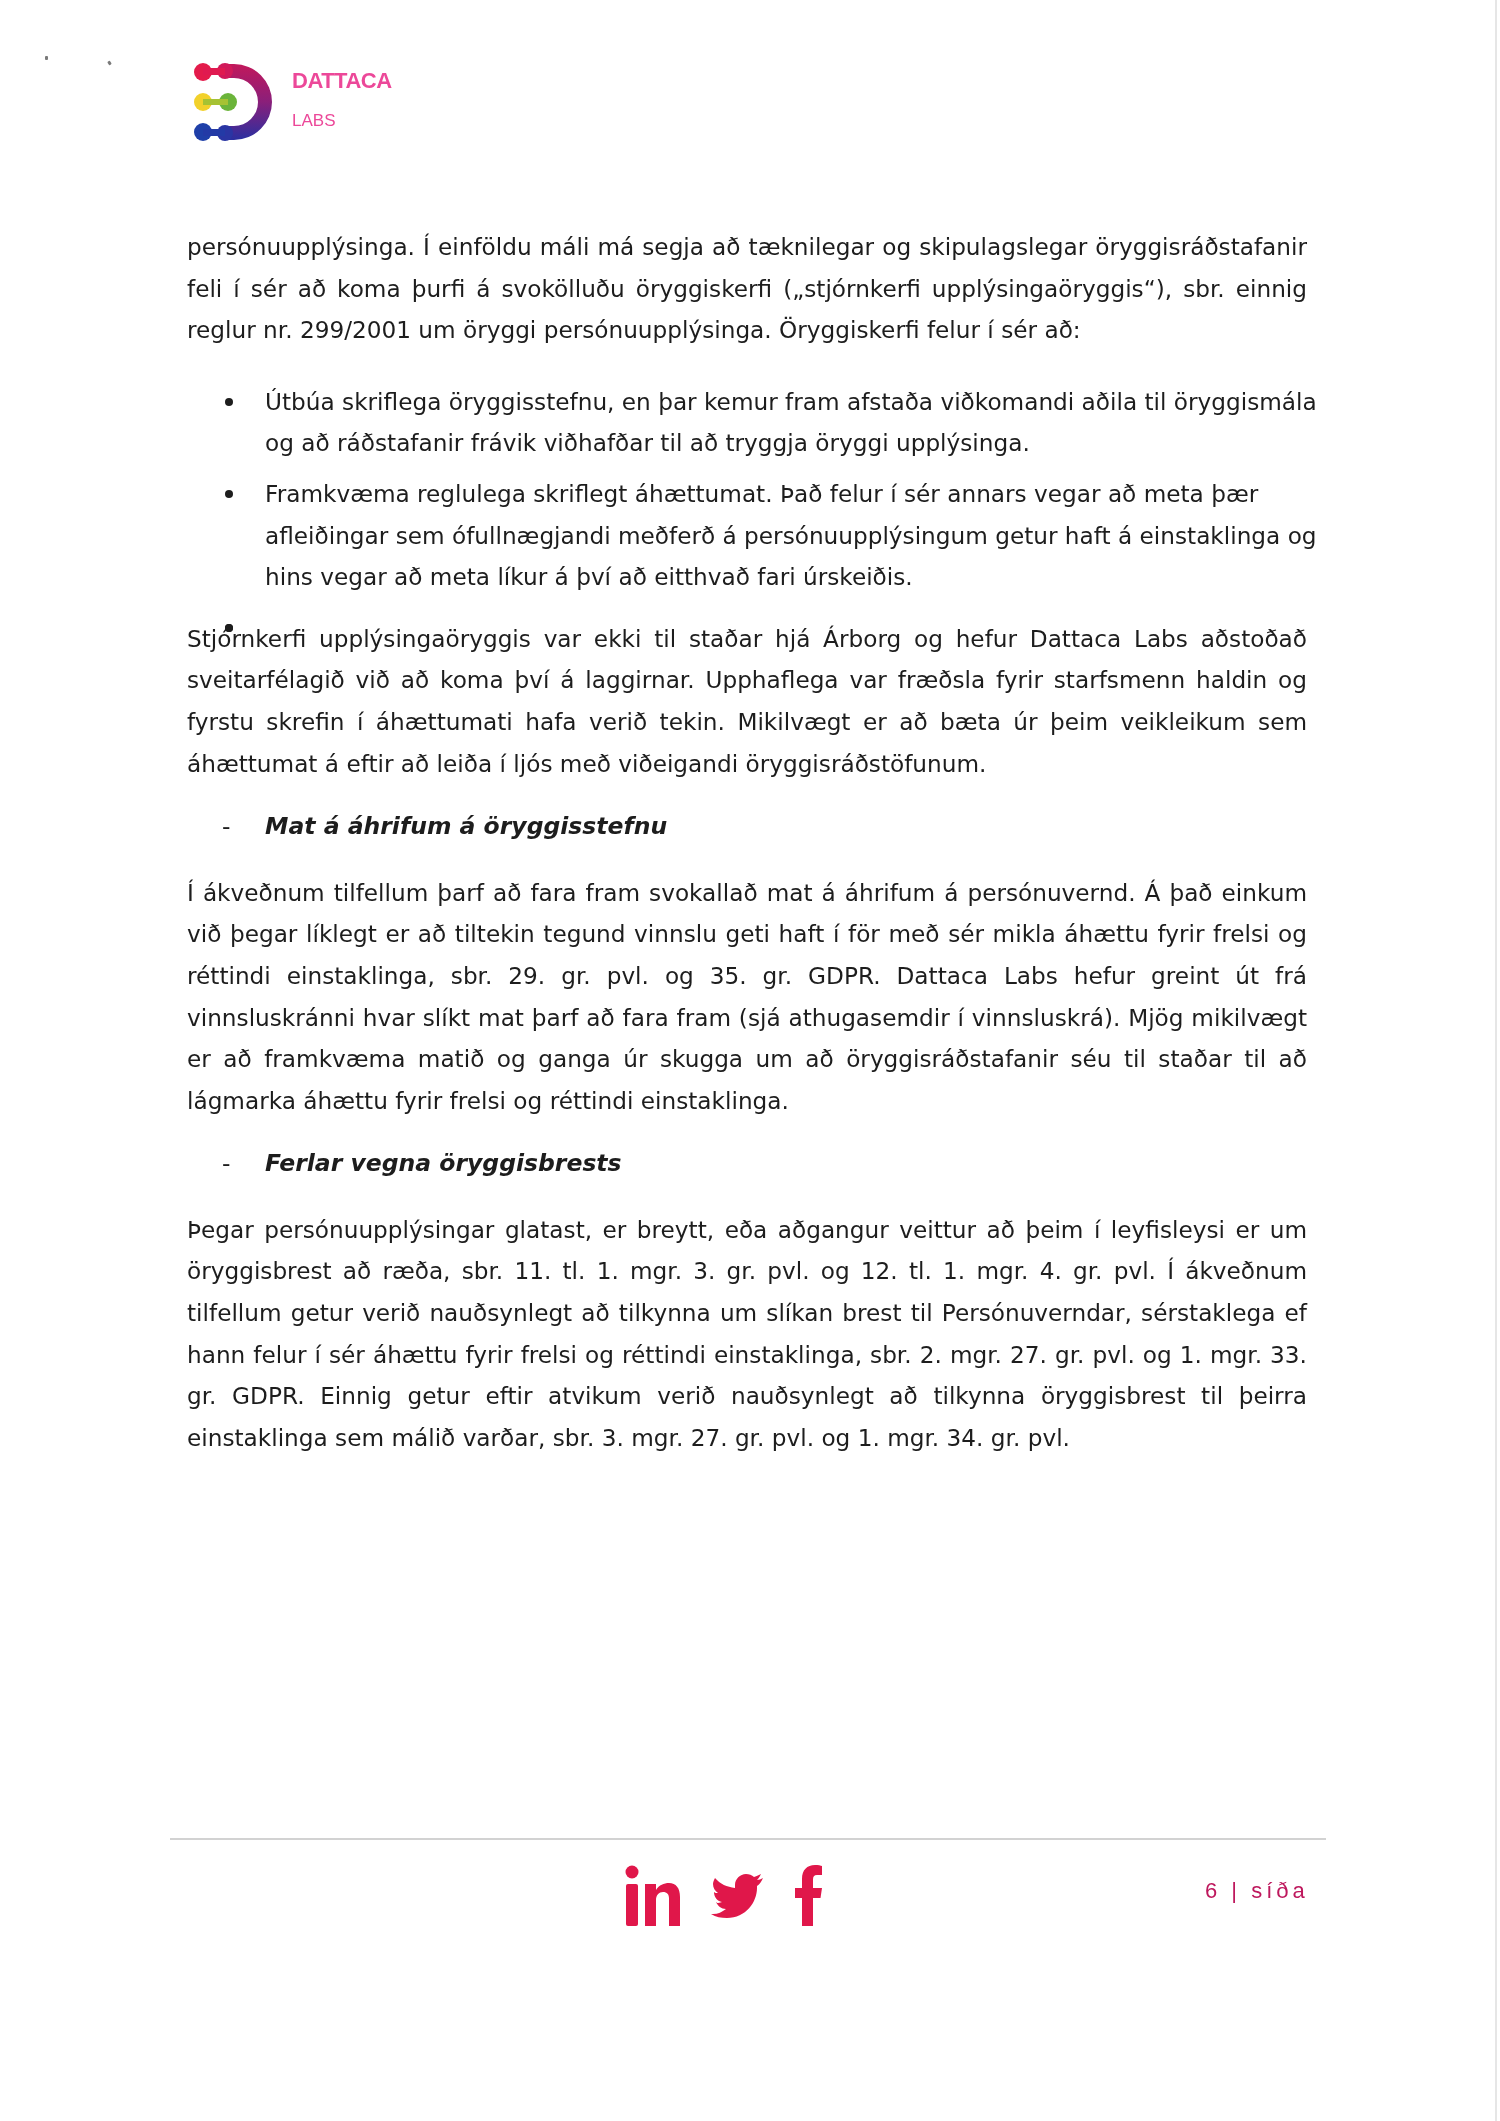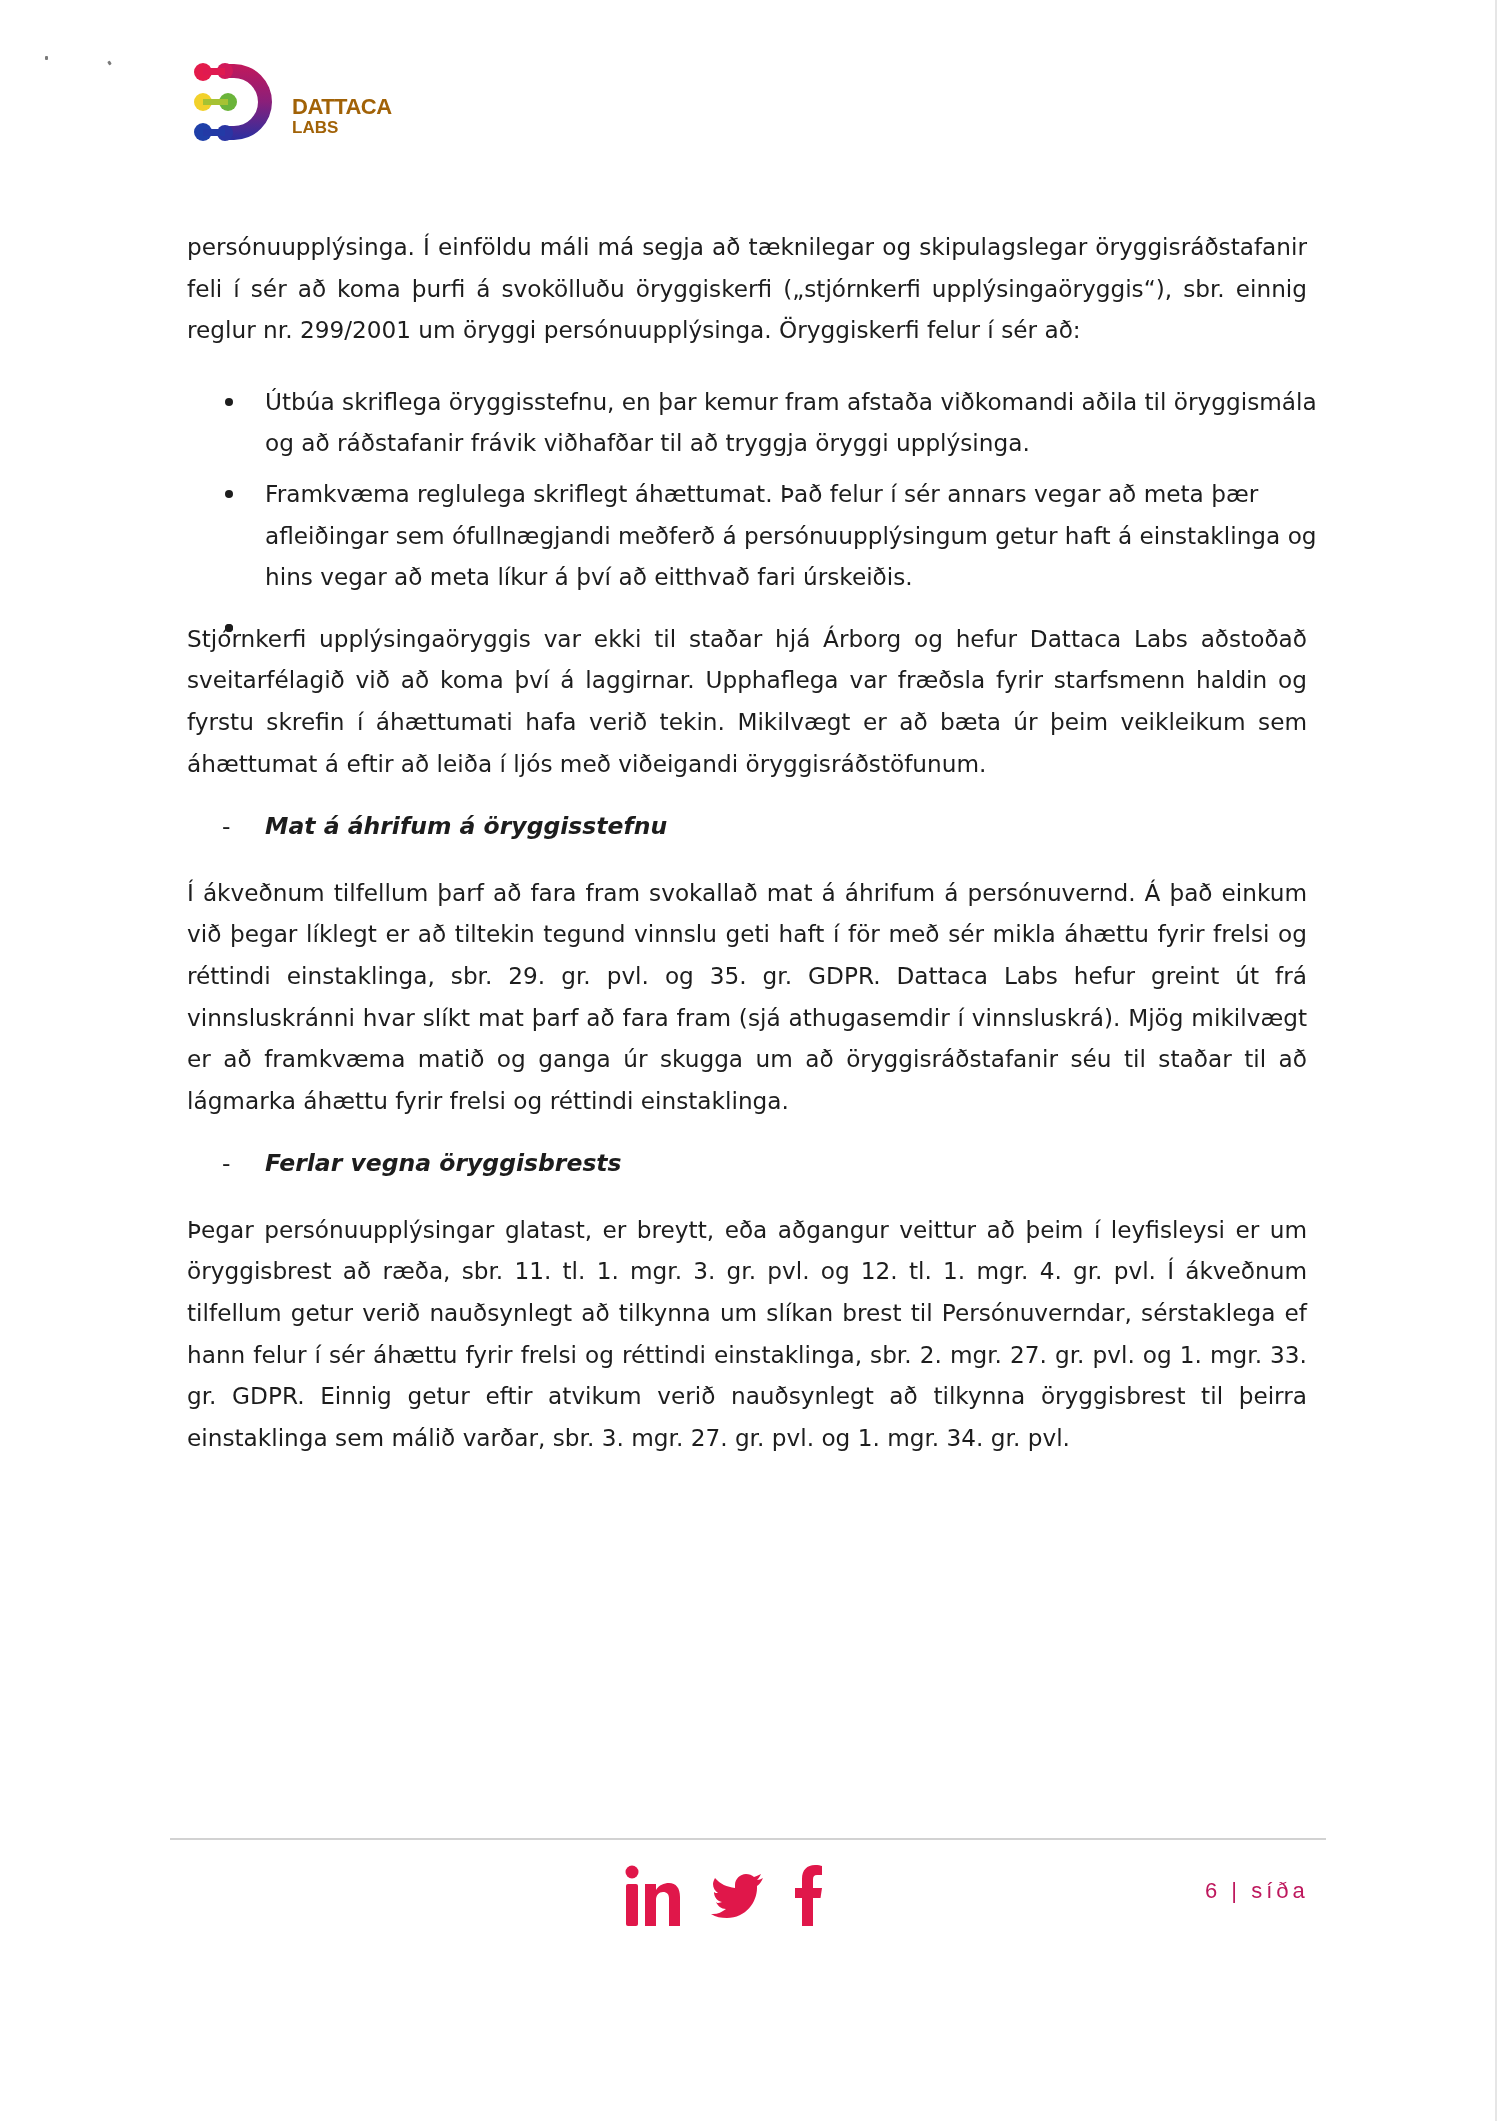--- a/index.html
+++ b/index.html
@@ -4,24 +4,24 @@
 <style>
   html, body { margin: 0; padding: 0; background: #ffffff; }
   body { width: 1500px; height: 2121px; position: relative; overflow: hidden;
          font-family: "DejaVu Sans", sans-serif; color: #1d1d1d; }
   .page { position: absolute; left: 0; top: 0; width: 1500px; height: 2121px; background: #fff; }
   .scan-edge { position: absolute; right: 3px; top: 0; width: 2px; height: 2121px; background: #e6e6e6; }
   .speck { position: absolute; width: 3px; height: 4px; background: #7a7a7a; border-radius: 1px; }
 
   .logo { position: absolute; left: 192px; top: 62px; width: 230px; height: 82px; }
   .logo-mark { position: absolute; left: 0; top: 0; width: 84px; height: 80px; }
-  .logo-text { position: absolute; left: 100px; top: 34px; font-family: "Liberation Sans", sans-serif;
-               font-weight: bold; color: #a16207; line-height: 1; }
+  .logo-text { position: absolute; left: 100px; top: 8px; font-family: "Liberation Sans", sans-serif;
+               font-weight: bold; color: #ec4899; line-height: 1; }
   .logo-text .l1 { font-size: 22px; letter-spacing: -0.5px; display: block; }
-  .logo-text .l2 { font-size: 17px; display: block; margin-top: 1px; font-weight: bold; }
+  .logo-text .l2 { font-size: 17px; display: block; margin-top: 20px; font-weight: normal; }
 
   .content { position: absolute; left: 175px; top: 214px; width: 1144px;
              font-size: 23.2px; line-height: 41.6px; }
   .content p { margin: 12px; text-align: justify; }
   .p1 { margin-bottom: 30px !important; }
   ul.bullets { list-style: none; margin: 0 0 20px 0; padding: 0 0 0 90px; position: relative; }
   ul.bullets li { position: relative; margin-bottom: 9px; text-align: left; }
   ul.bullets li .dot { position: absolute; left: -40px; top: 17px; width: 8px; height: 8px;
                        border-radius: 50%; background: #1d1d1d; }
   .section-heading { position: relative; margin: 22px 0 24px 0; padding-left: 90px;

